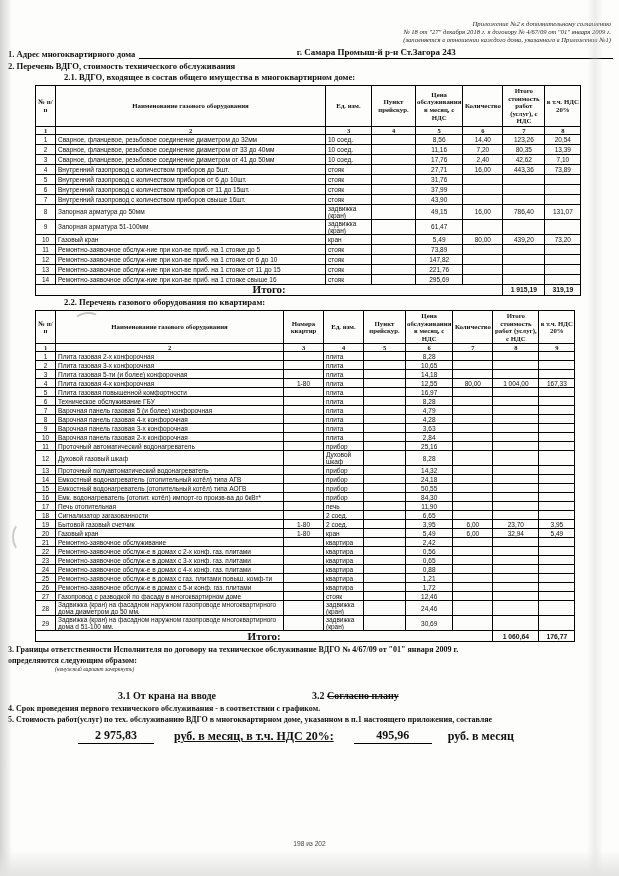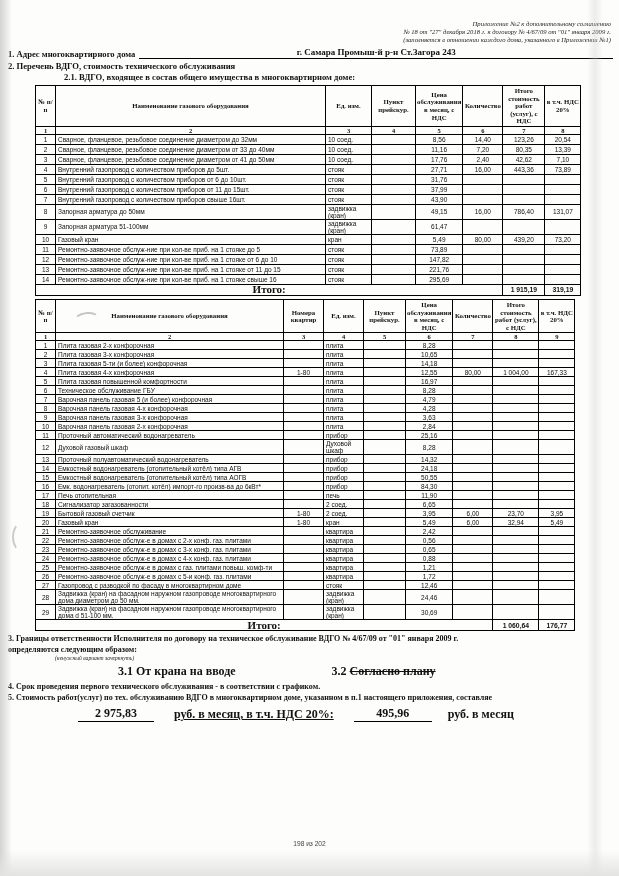--- a/index.html
+++ b/index.html
@@ -47,21 +47,21 @@
   tr.colnums td { height:8px; font-family:"Liberation Serif", serif; font-weight:bold;
        font-size:6.5px; text-align:center; }
   tr.total-row td { height:11px; }
   .total-label { font-family:"Liberation Serif", serif; font-weight:bold;
        font-size:11px; text-align:center; }
   .total-val { font-family:"Liberation Sans", sans-serif; font-weight:bold;
        font-size:6.8px; text-align:center; }
 
   .sec3 { font-weight:bold; font-size:8px; line-height:10.5px; margin:3px 6px 0 8px; }
   .sec3-note { font-style:italic; font-size:5.6px; margin-left:55px; color:#222; }
-  .options-row { display:flex; margin-left:118px; margin-top:3px; font-weight:bold; font-size:12px; }
+  .options-row { display:flex; margin-left:118px; margin-top:18px; font-weight:bold; font-size:10px; }
   .option-2 { margin-left:96px;text-align:right; }
   .strike { text-decoration:line-through; }
   .sec4 { font-weight:bold; font-size:8px; margin:3px 6px 0 8px; }
   .sec5 { font-weight:bold; font-size:8px; margin:2px 0 0 8px; white-space:nowrap; overflow:hidden; }
   .amount-row { display:flex; align-items:flex-end; margin:4px 0 0 78px;
     font-weight:bold; font-size:12px; }
   .amount-box { border-bottom:1.2px solid #000; width:76px; text-align:center; }
   .amount-mid { margin:0 20px;text-decoration:underline; }
   .amount-box2 { border-bottom:1.2px solid #000; width:78px; text-align:center; }
   .amount-suffix2 { margin-left:16px; }
@@ -286,20 +286,21 @@
       </tbody>
     <tbody>
       <tr class="total-row">
         <td colspan="6" class="total-label">Итого:</td>
         <td class="total-val">1 915,19</td>
         <td class="total-val">319,19</td>
       </tr>
     </tbody>
   </table>
 
+  <div class="sec-sub">2.2. Перечень газового оборудования  по квартирам:</div>
 
   <table class="t2">
     <colgroup>
       <col style="width:20px">
         <col style="width:228px">
         <col style="width:40px">
         <col style="width:40px">
       <col style="width:42px">
         <col style="width:45px">
         <col style="width:40px">

